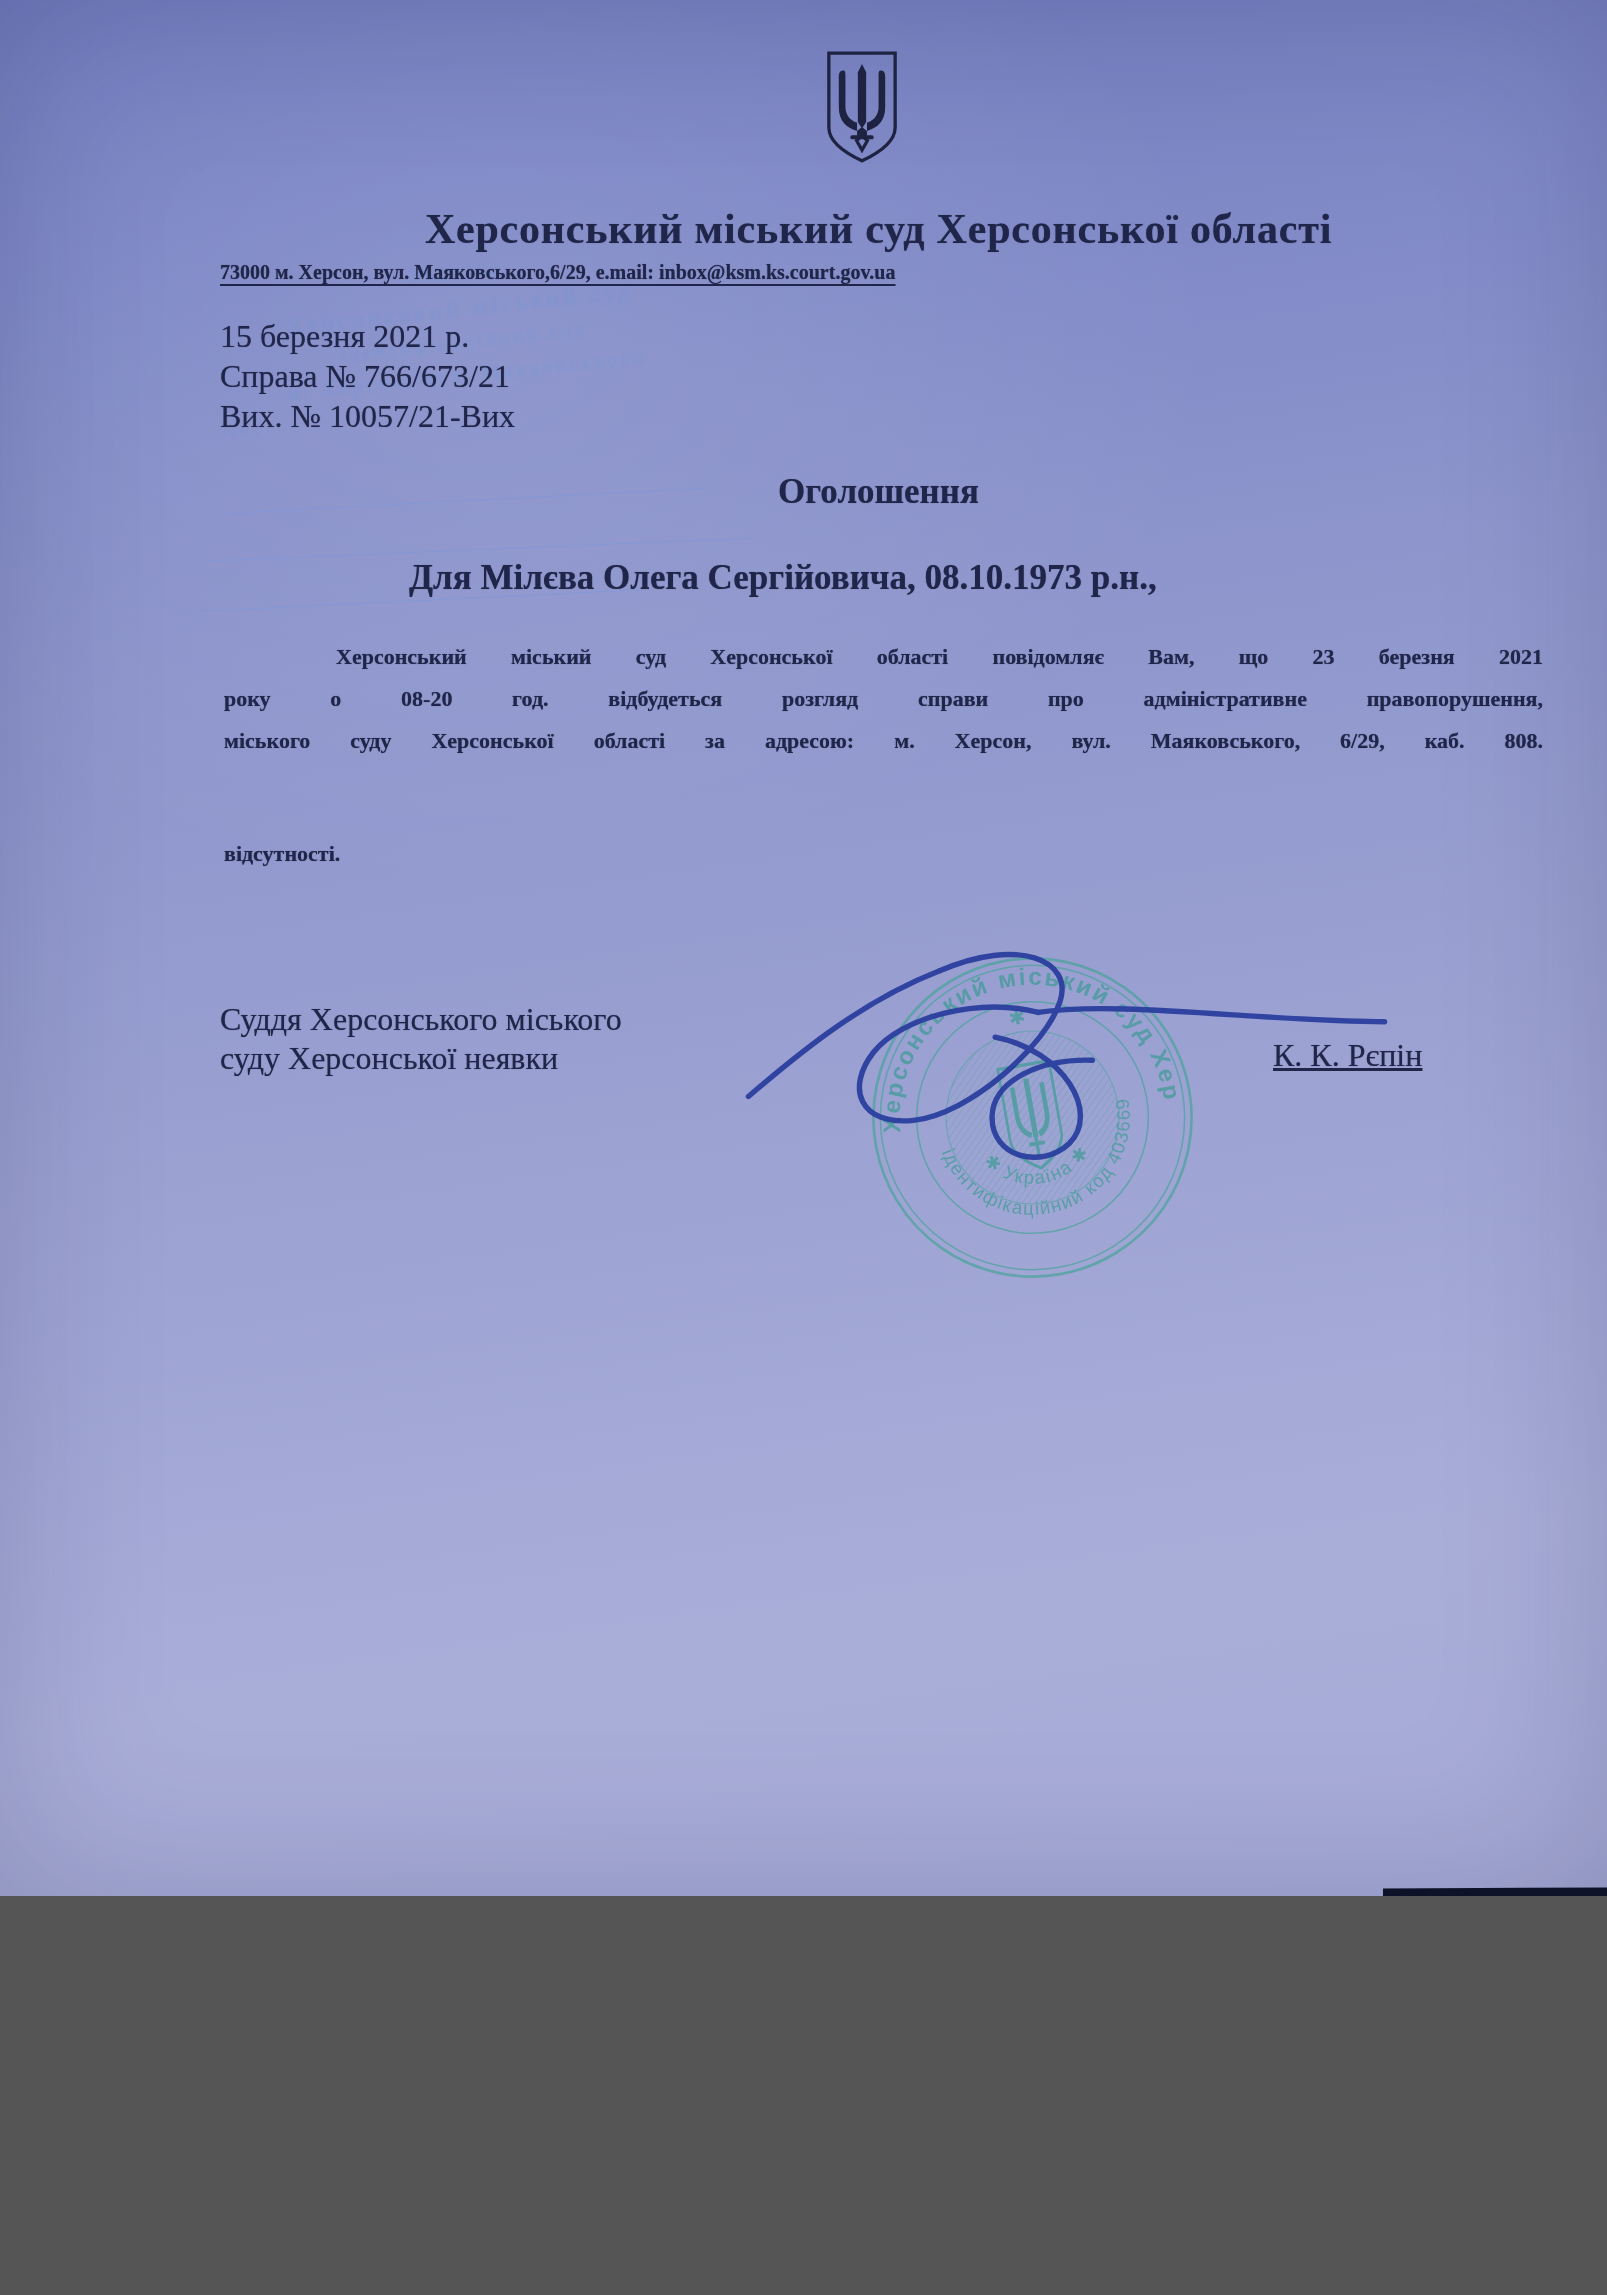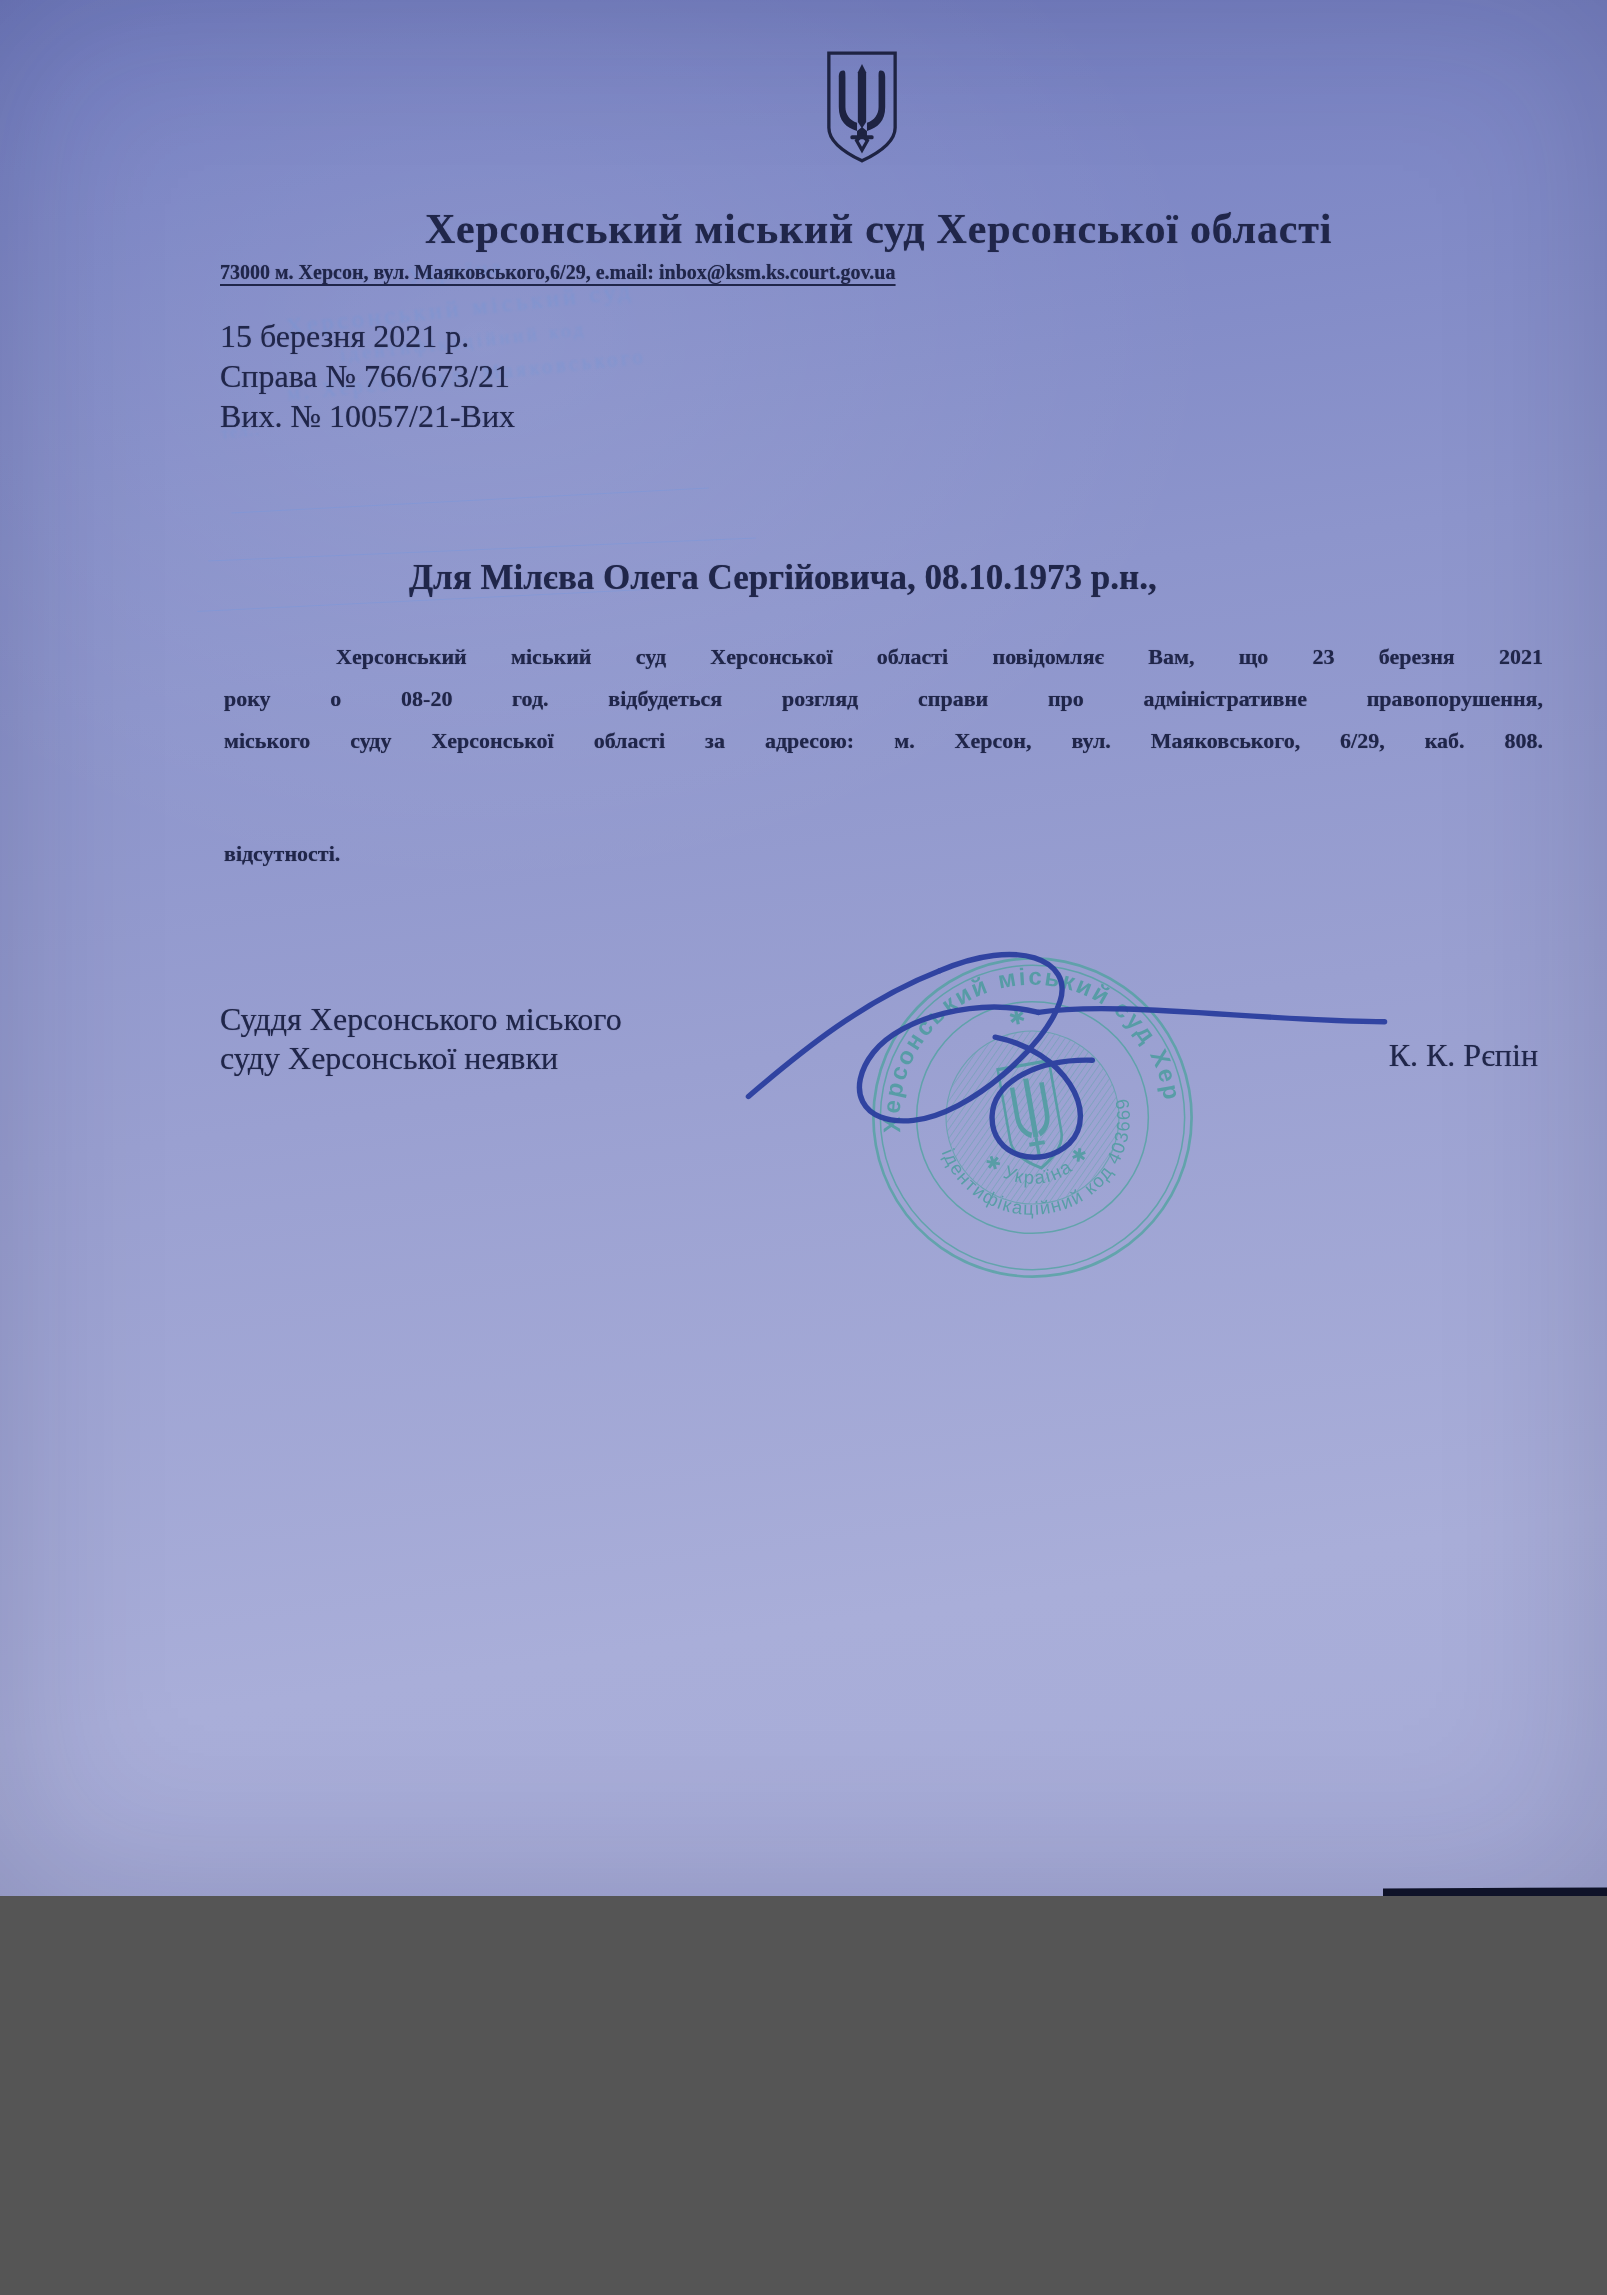--- a/index.html
+++ b/index.html
@@ -38,21 +38,21 @@
     font-weight:bold;font-size:35px;text-indent:189px;}
   
   .para{position:absolute;left:224px;width:1319px;font-size:22px;line-height:42px;font-weight:bold;}
   .p1{top:636px;}
   .p2{top:833px;}
   .jline{text-align:justify;text-align-last:justify;word-spacing:1.5px;}
   .jline.first{text-indent:112px;}
   .jline.last{text-align-last:left;}
   
   .sig-position{position:absolute;left:220px;top:1000px;font-size:32px;line-height:39px;}
-  .sig-name{position:absolute;left:1273px;top:1037px;width:265px;text-align:right;font-size:32px;}
+  .sig-name{position:absolute;left:1273px;top:1037px;width:265px;text-align:left;font-size:32px;text-decoration:underline;}
   .seal{position:absolute;left:824px;top:909px;width:417px;height:417px;opacity:.62;}
   .signature-ink{position:absolute;left:733px;top:923px;width:694px;height:293px;}
   
   .barcode{position:absolute;left:1026px;top:2208px;width:500px;}
   .bars{display:flex;align-items:stretch;height:46px;}
   .bars i{display:block;height:100%;background:var(--barcode,#141a38);}
   .barcode-text{margin-top:14px;text-align:center;font-family:"Liberation Mono","DejaVu Sans Mono",monospace;
     font-size:21.6px;letter-spacing:0px;color:var(--barcode,#141a38);font-weight:bold;}
   .table-edge{position:absolute;right:0;bottom:0;width:224px;height:8.5px;background:var(--shadow,#0e1228);
     transform:skewY(-.3deg);}
@@ -87,20 +87,21 @@
 
   <div class="court-name scan">Херсонський міський суд Херсонської області</div>
   <div class="court-address scan">73000 м. Херсон, вул. Маяковського,6/29,  e.mail: inbox@ksm.ks.court.gov.ua</div>
 
   <div class="meta scan">
     <div>15 березня 2021 р.</div>
     <div>Справа № 766/673/21</div>
     <div>Вих. № 10057/21-Вих</div>
   </div>
 
+  <div class="doc-title scan">Оголошення</div>
   <div class="addressee scan">Для  Мілєва Олега Сергійовича, 08.10.1973 р.н.,</div>
 
   <div class="para p1 scan">
     <div class="jline first">Херсонський міський суд Херсонської області повідомляє Вам, що  23 березня  2021</div>
     <div class="jline">року о 08-20 год. відбудеться  розгляд справи про адміністративне правопорушення,</div>
     <div class="jline">міського суду Херсонської області за адресою: м. Херсон, вул. Маяковського, 6/29, каб. 808.</div>
   </div>
   <div class="para p2 scan">
     <div class="jline last">відсутності.</div>
   </div>

